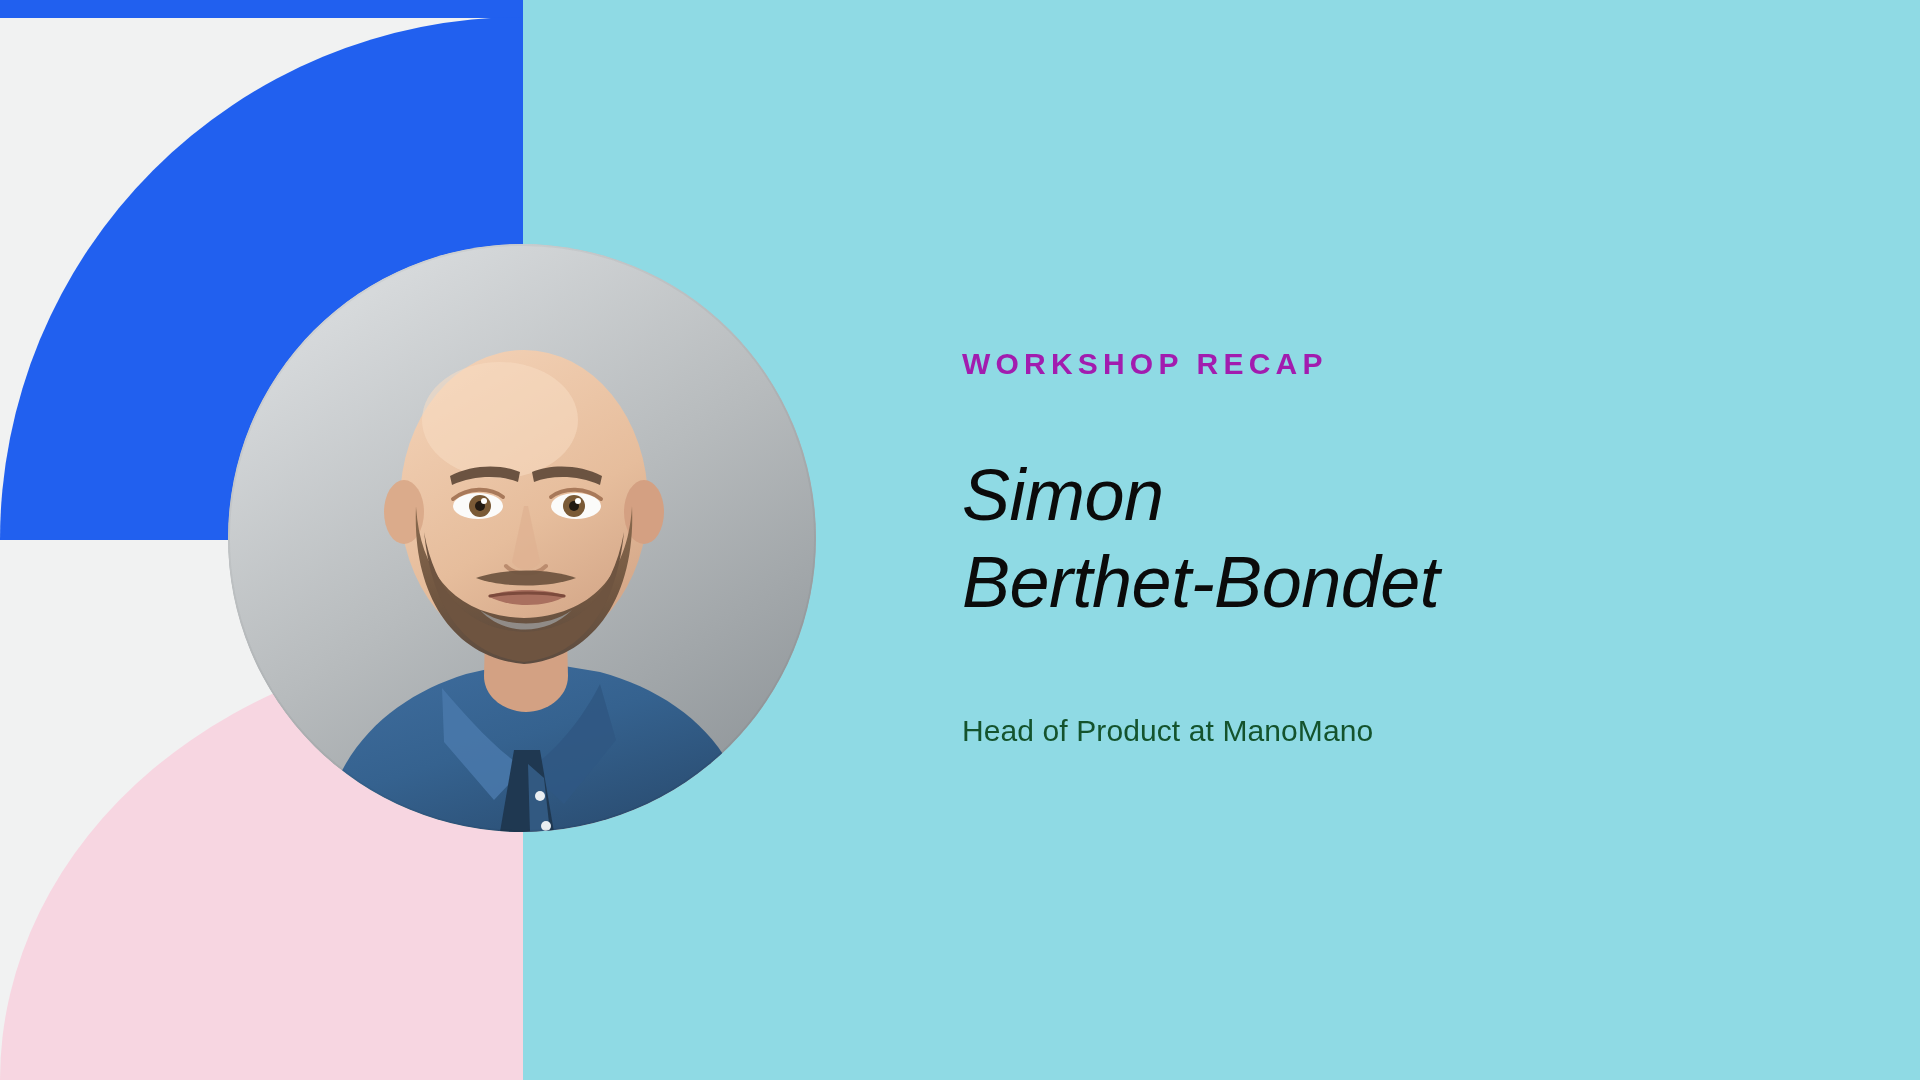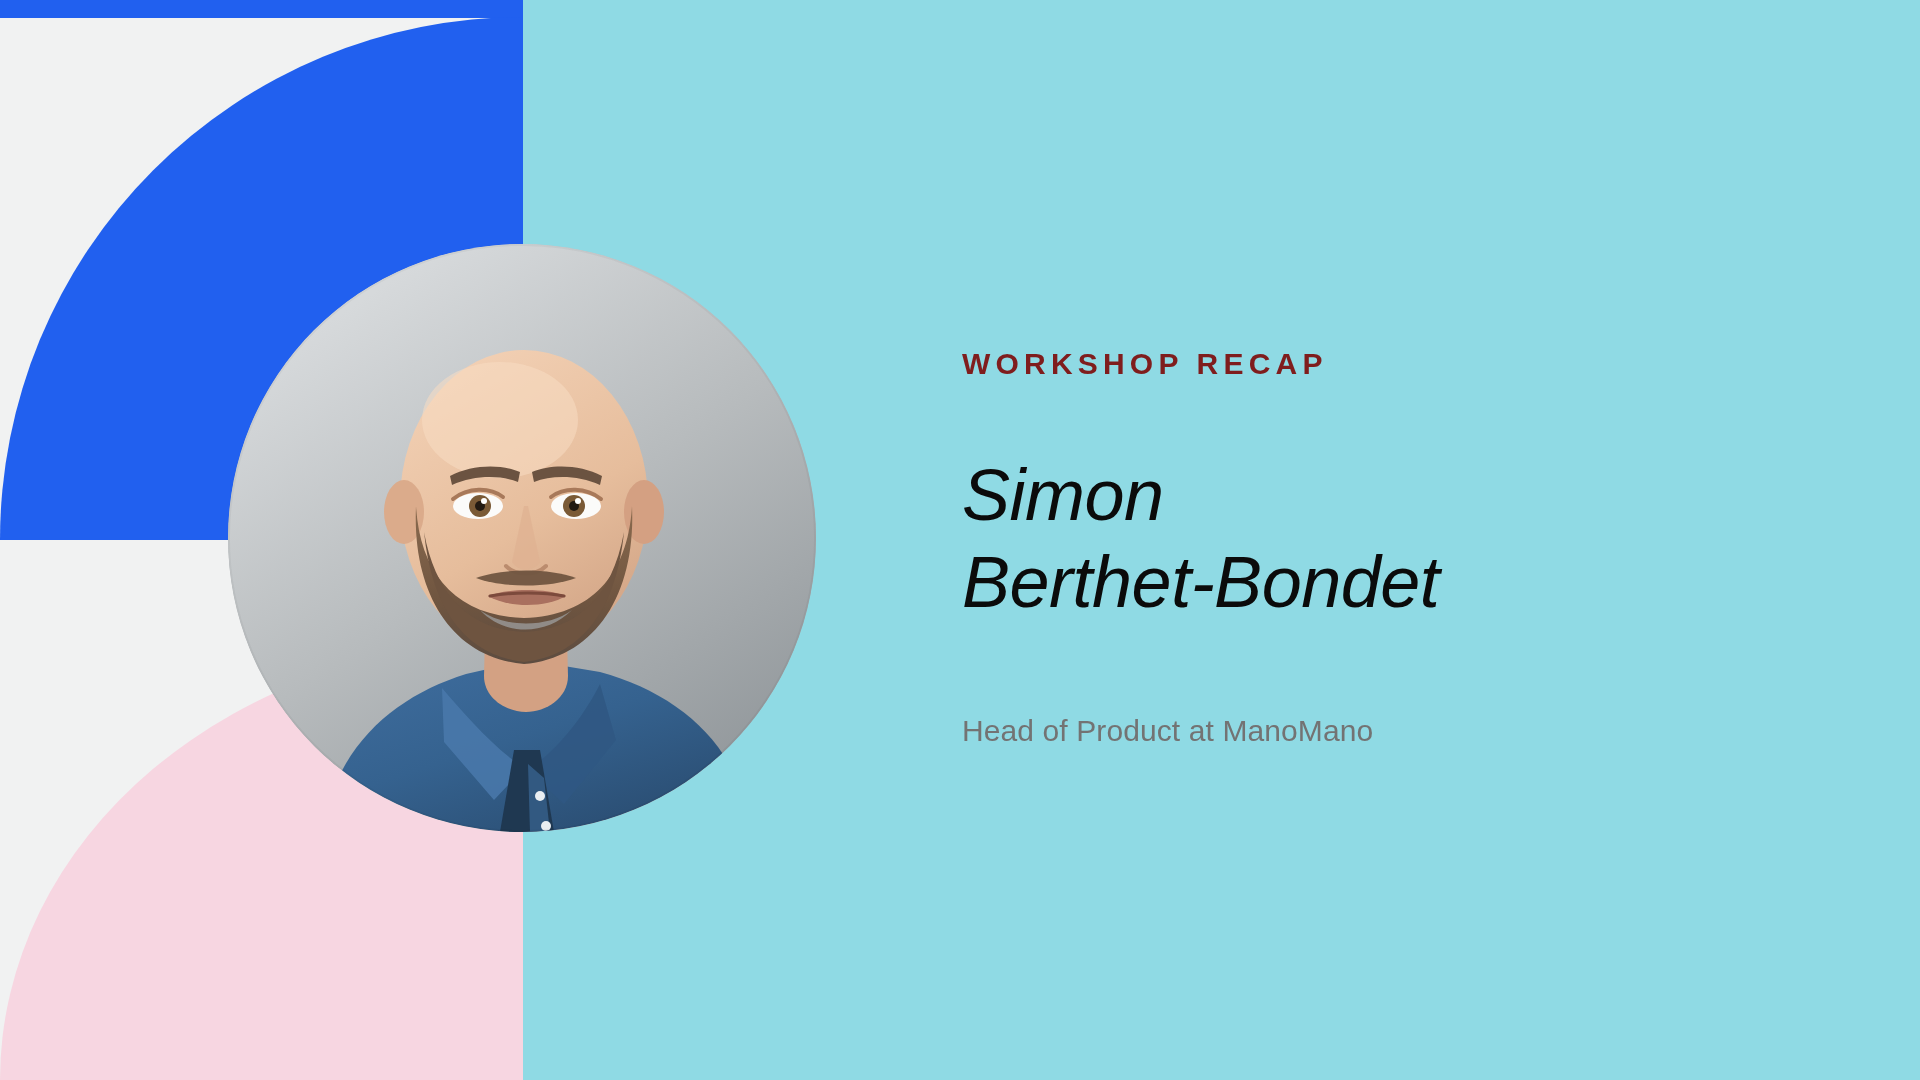--- a/index.html
+++ b/index.html
@@ -64,40 +64,40 @@
     position:absolute;
     left:962px; top:0;
     width:900px; height:1080px;
   }
   .eyebrow {
     position:absolute;
     top:349px; left:0;
     font-size:30px;
     font-weight:bold;
     letter-spacing:5.2px;
-    color:#7f1d1d;
+    color:#a21caf;
     line-height:1;
   }
   .name {
     position:absolute;
     top:452px; left:0;
     font-size:72px;
     font-weight:400;
     color:#0B0B0B;
     line-height:1.21;
     letter-spacing:-0.5px;
     white-space:pre-line;
     font-style:italic;
   }
   .role {
     position:absolute;
     top:713px; left:0;
     font-size:30px;
     font-weight:400;
-    color:#737373;
+    color:#14532d;
     line-height:1.2;
     letter-spacing:0.1px;
   }
 </style>
 </head>
 <body>
 
 <div id="slide">
 
   <div class="teal-panel"></div>

